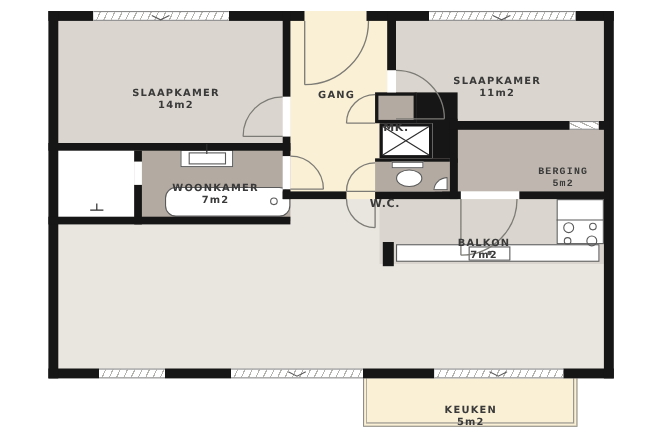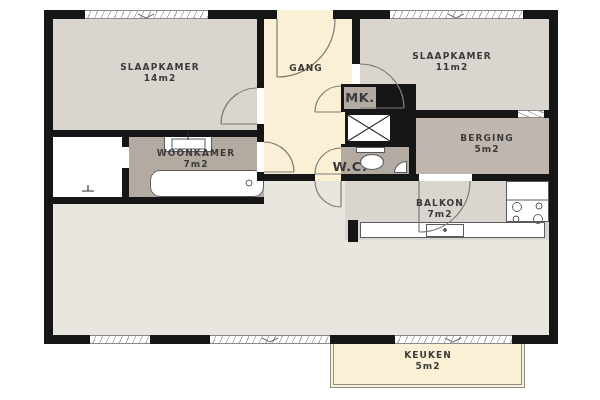--- a/index.html
+++ b/index.html
@@ -19,23 +19,23 @@
   .window-v{
     position:absolute;background:#ffffff;
     background-image:repeating-linear-gradient(25deg,#ffffff 0 4px,#b5b3ae 4px 5px);
     border-top:1px solid #8a8a8a;border-bottom:1px solid #8a8a8a;box-sizing:border-box;
   }
   .fixture{position:absolute;background:#ffffff;border:1px solid #5a5a5a;box-sizing:border-box;}
   .box{position:absolute;box-sizing:border-box;}
   .label{
     position:absolute;transform:translate(-50%,-50%);text-align:center;white-space:nowrap;
     color:#3a3a3a;font-weight:bold;font-size:9px;line-height:10.5px;letter-spacing:1.1px;
-    display:flex;flex-direction:column;align-items:center;pointer-events:none;
+    display:flex;flex-direction:column;align-items:center;pointer-events:none;margin-top:19px;
   }
-  .label.small{font-size:13px;letter-spacing:0.6px;}
+  .label.small{font-size:10px;letter-spacing:0.6px;}
   svg.overlay{position:absolute;left:0;top:0;pointer-events:none;}
 </style>
 </head>
 <body>
 
 <div id="plan">
 
   <div class="floor" style="left:49px;top:14px;width:505px;height:325px;background:#e9e6df;"></div>
   <div class="floor" style="left:49px;top:14px;width:215px;height:123px;background:#dad6cf;"></div>
   <div class="floor" style="left:352px;top:14px;width:202px;height:98px;background:#dad6cf;"></div>
@@ -149,21 +149,21 @@
   <div class="label small" style="left:360px;top:98px;">
     <span>MK.</span>
   </div>
   <div class="label" style="left:196px;top:158px;">
     <span>WOONKAMER</span>
     <span>7m2</span>
   </div>
   <div class="label small" style="left:350px;top:167px;">
     <span>W.C.</span>
   </div>
-  <div class="label" style="left:487px;top:143px;">
+  <div class="label" style="left:512px;top:143px;font-family:Liberation Mono, monospace;">
     <span>BERGING</span>
     <span>5m2</span>
   </div>
   <div class="label" style="left:440px;top:208px;">
     <span>BALKON</span>
     <span>7m2</span>
   </div>
   <div class="label" style="left:428px;top:360px;">
     <span>KEUKEN</span>
     <span>5m2</span>

